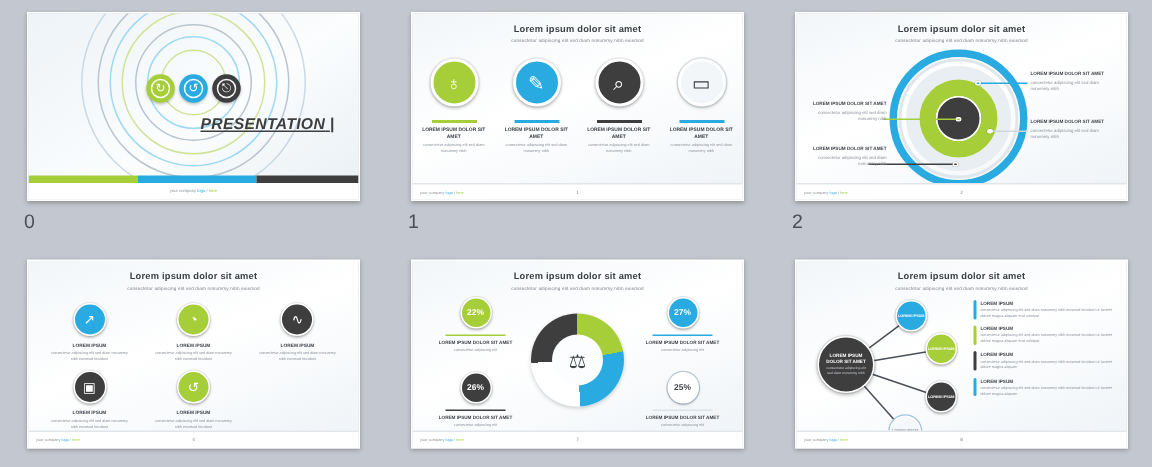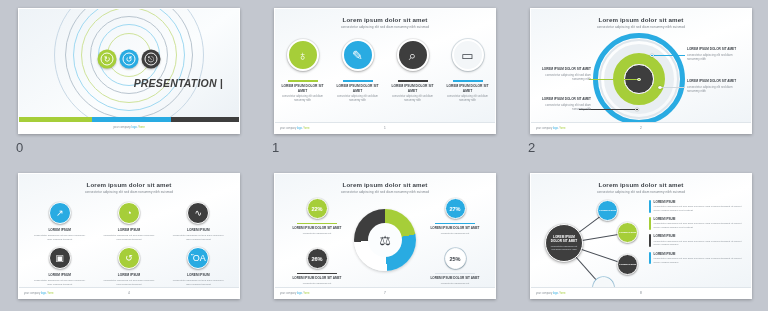--- a/index.html
+++ b/index.html
@@ -74,21 +74,21 @@
     display: flex; align-items: center; justify-content: center;
     font-size: 8px; color: #fff; line-height: 1;
   }
   .cover-text {
     position: absolute; right: 16px; top: 68px; text-align: right;
     font-style: italic; font-weight: bold; line-height: 1.16; z-index: 5;
   }
   .cover-text div { font-size: 10.5px; letter-spacing: .2px; }
   .cover-text .l1 { color: #a6ce39; }
   .cover-text .l2 { color: #29abe2; }
-  .cover-text .l3 { color: #3e3e3e; }
+  .cover-text .l3 { color: #3e3e3e; text-decoration: underline; }
   .cover-text span.bar { font-weight: bold; }
   .cover-bar { position: absolute; left: 0; right: 0; bottom: 11px; height: 5px; display: flex; }
   .cover-bar i { display: block; height: 100%; }
   .cover-foot {
     position: absolute; left: 0; right: 0; bottom: 0; height: 11px;
     background: #fff; text-align: center;
   }
   .cover-foot .fl { font-size: 2.8px; color: #8d949b; line-height: 11px; }
   .cover-foot .fl b { color: #29abe2; font-weight: normal; }
   .cover-foot .fl i { color: #a6ce39; font-style: normal; }
@@ -354,27 +354,20 @@
               <div class="g6-h">LOREM IPSUM</div>
               <div class="g6-p">consectetur adipiscing elit sed diam nonummy nibh euismod tincidunt</div>
             </div>
             <div class="g6">
               <div class="g6-ring" style="background: rgb(166, 206, 57);">
                 <span class="gl">↺</span>
               </div>
               <div class="g6-h">LOREM IPSUM</div>
               <div class="g6-p">consectetur adipiscing elit sed diam nonummy nibh euismod tincidunt</div>
             </div>
-            <div class="g6">
-              <div class="g6-ring" style="background: rgb(41, 171, 226);">
-                <span class="gl">ὌA</span>
-              </div>
-              <div class="g6-h">LOREM IPSUM</div>
-              <div class="g6-p">consectetur adipiscing elit sed diam nonummy nibh euismod tincidunt</div>
-            </div>
           </div>
         <div class="s-foot">
           <div class="fl"><span>your company</span> <b>logo</b> <span>/</span> <i>here</i></div>
           <div class="fr">4</div>
         </div>
       </div>
     </div>
   </div>
 
   <div class="cell row2">

